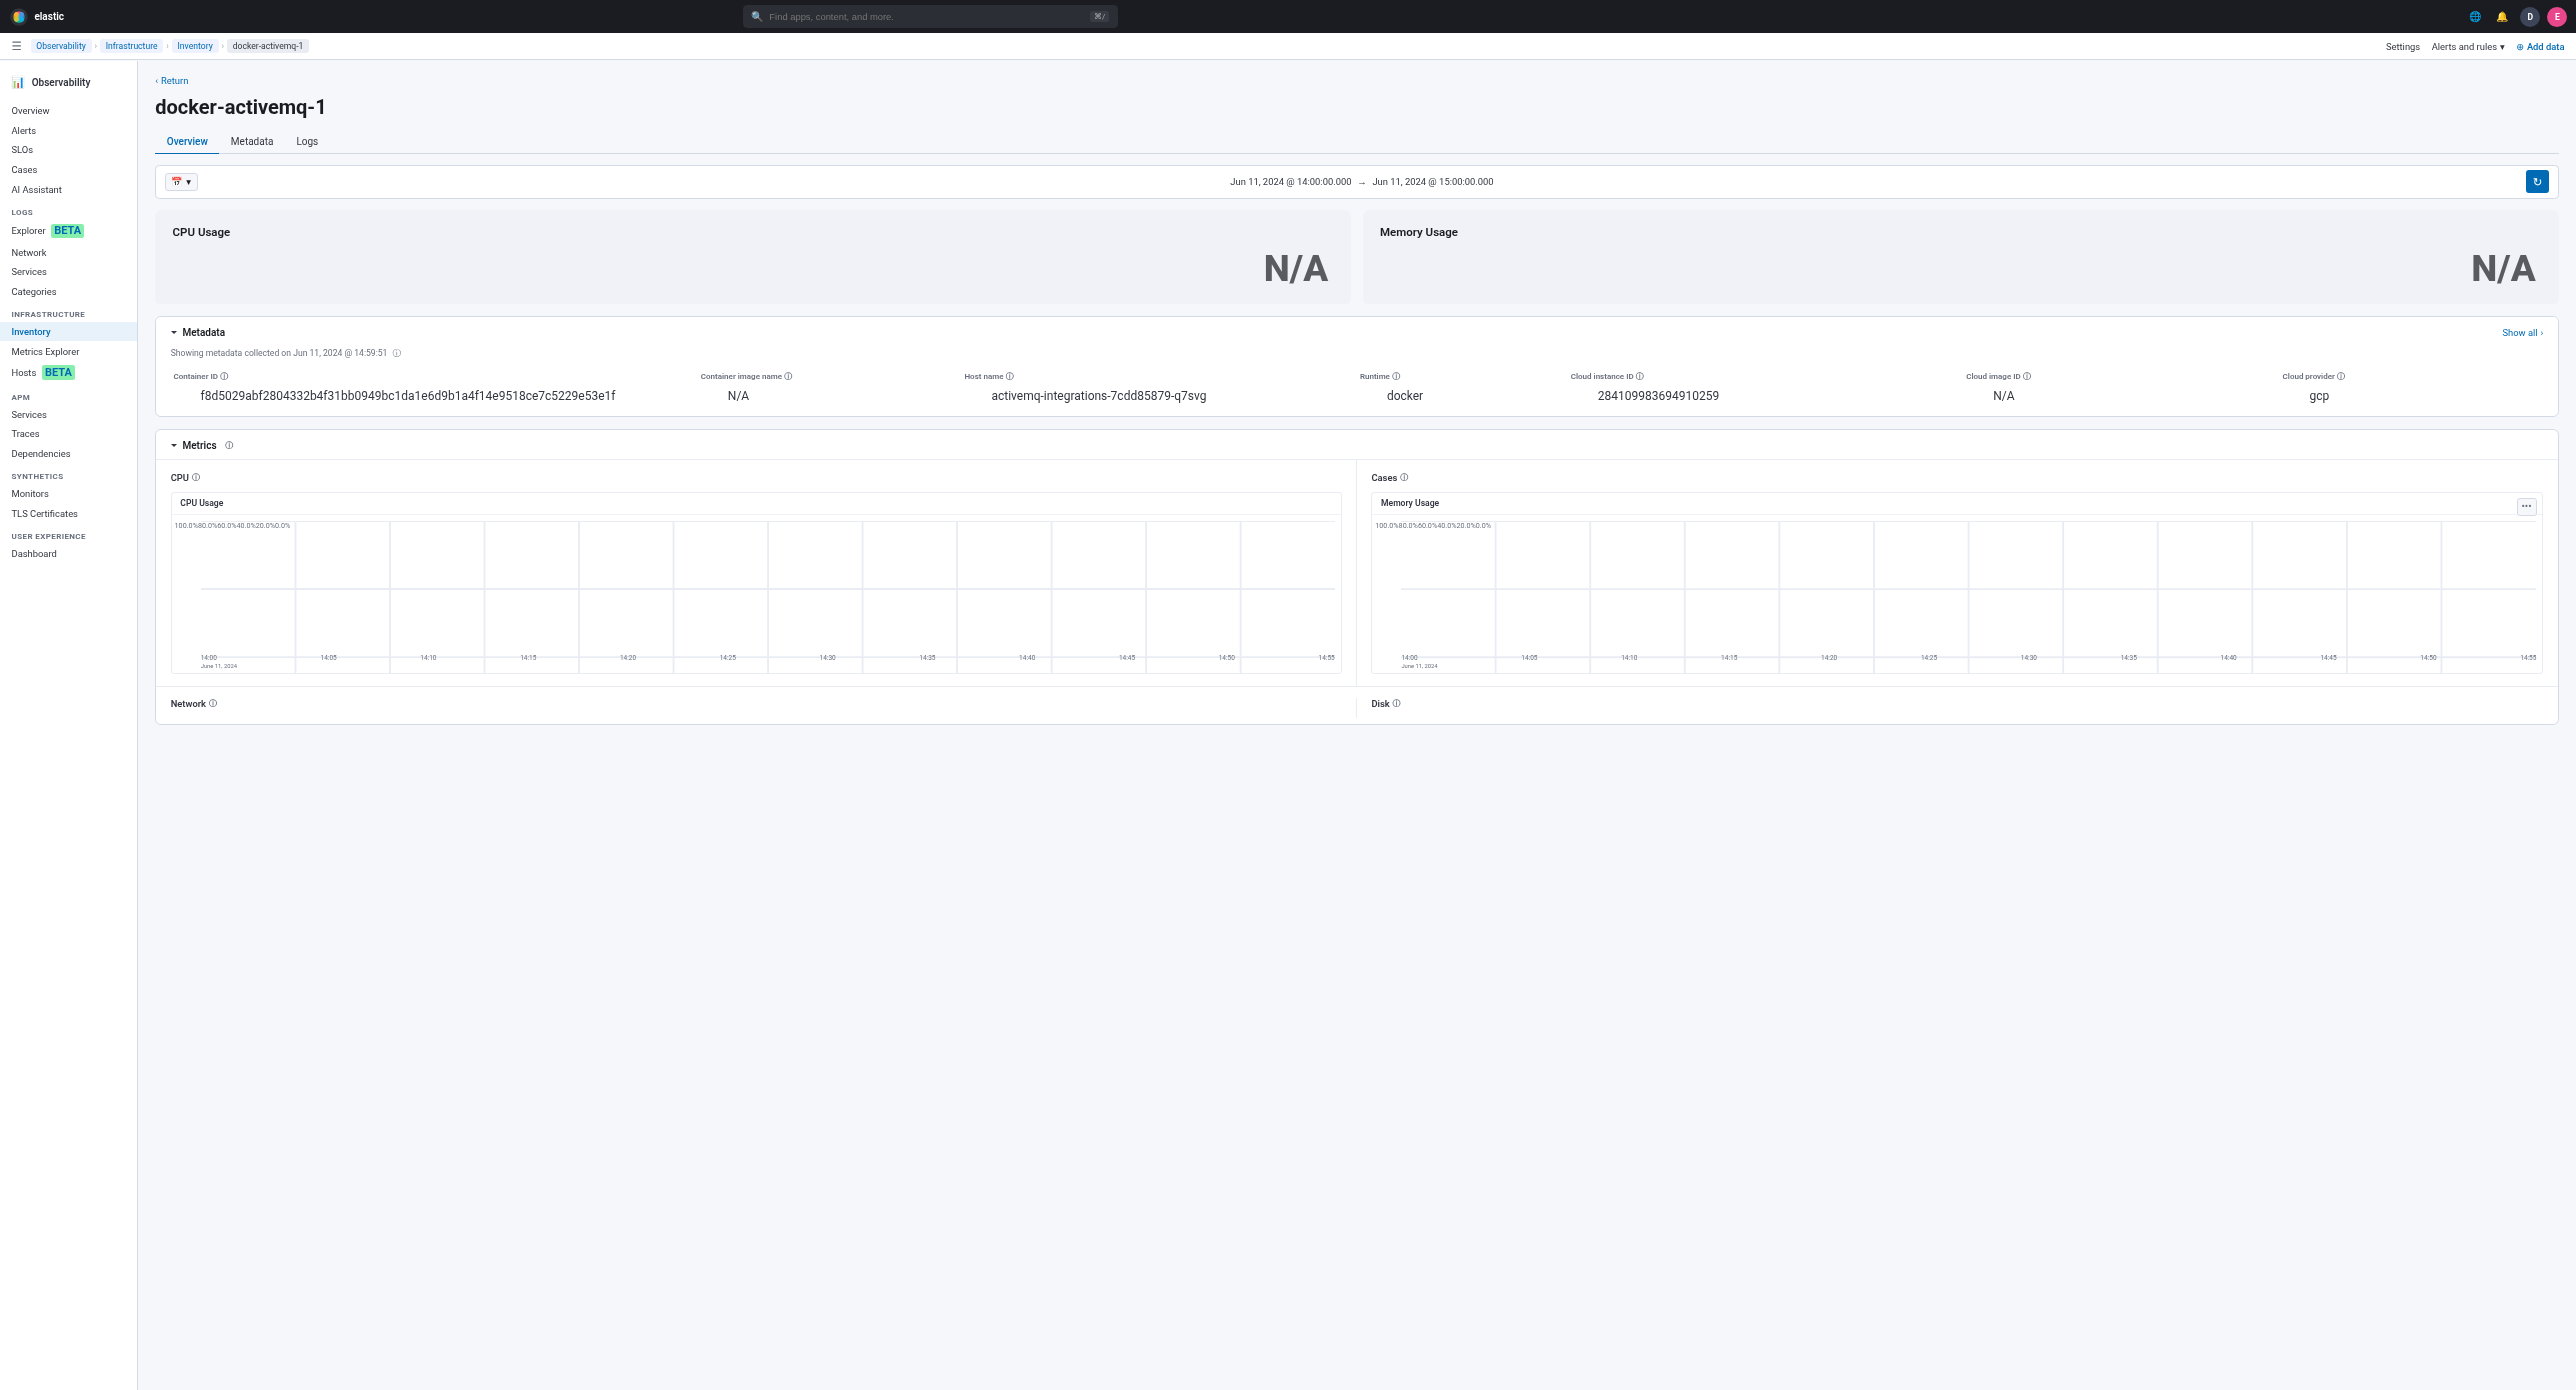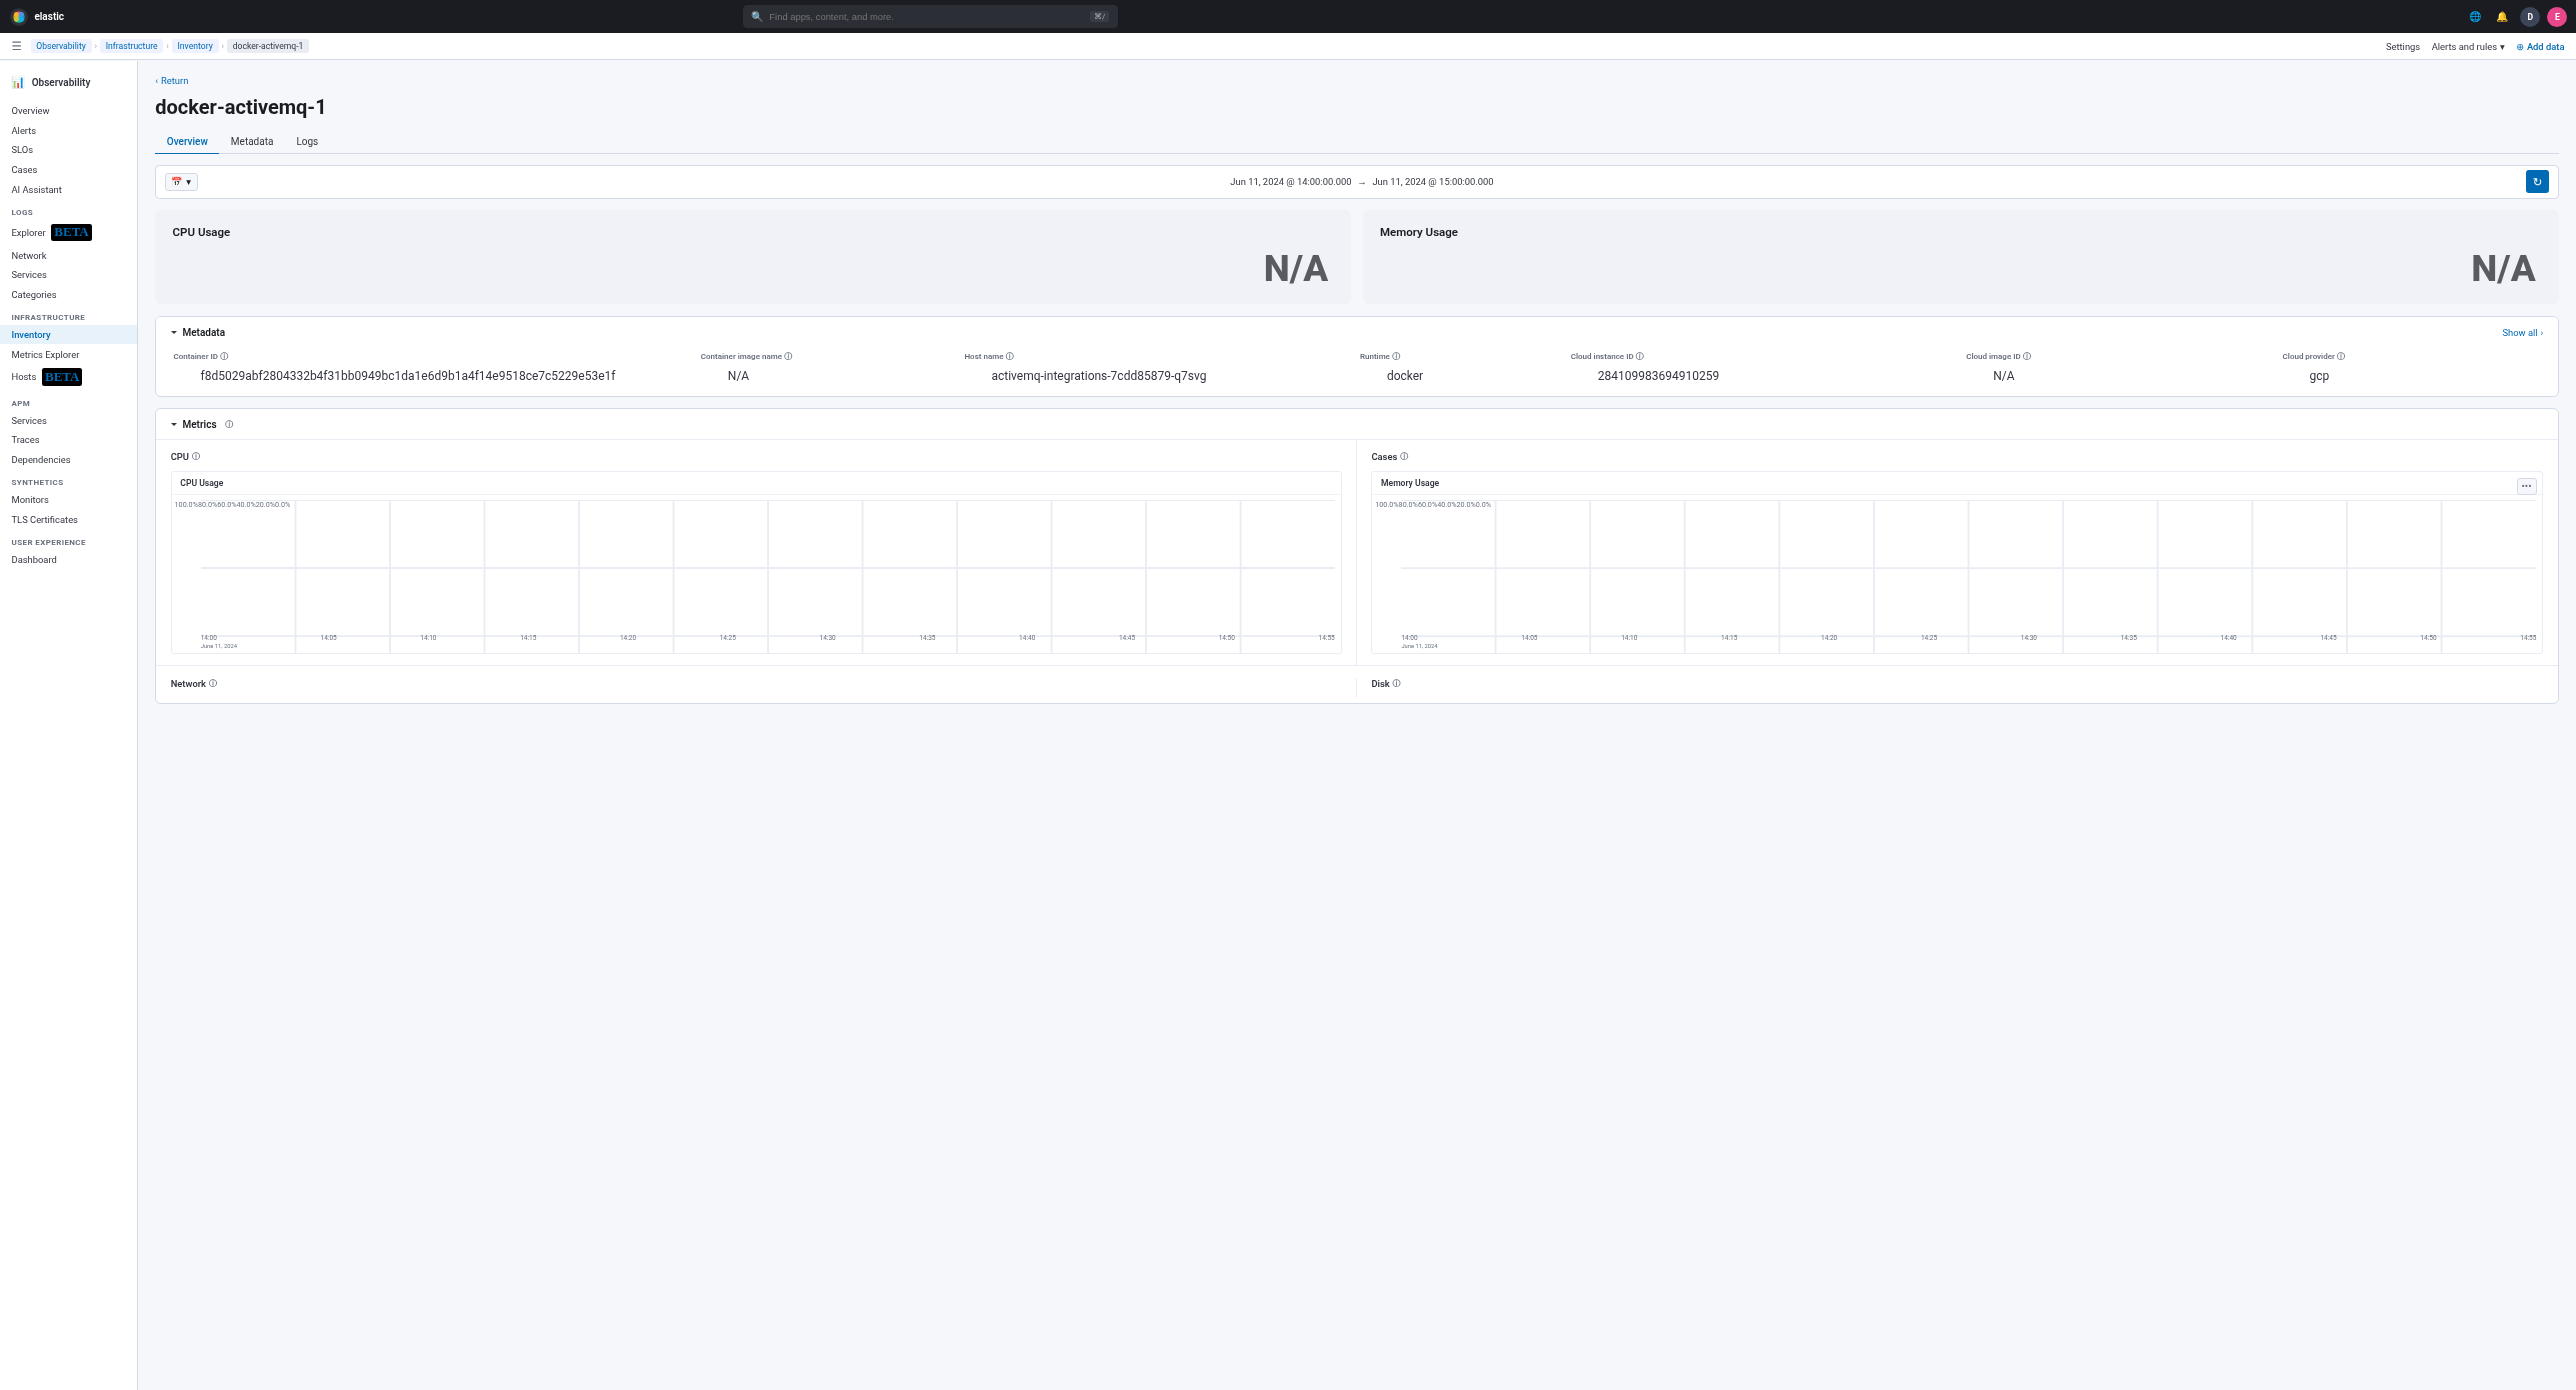--- a/index.html
+++ b/index.html
@@ -71,22 +71,22 @@
     .sidebar-section-title {
       padding: 5.8px 11.5px 2.9px; color: #69707d; font-size: 8px; font-weight: 700;
       text-transform: uppercase; letter-spacing: 0.05em;
     }
     .sidebar-item {
       display: flex; align-items: center; gap: 5.8px; padding: 4.3px 11.5px;
       color: #343741; cursor: pointer; font-size: 9.4px;
     }
     .sidebar-item.active { color: #006bb4; background: #e8f2fb; font-weight: 500; }
     .sidebar-badge {
-      background: #000000; color: #006bb4; border-radius: 2.2px;
-      font-size: 13px; font-weight: 700; padding: 0.7px 2.9px; text-transform: uppercase; font-family: Liberation Serif, serif;
+      background: #86efac; color: #006bb4; border-radius: 2.2px;
+      font-size: 11px; font-weight: 700; padding: 0.7px 2.9px; text-transform: uppercase;
     }
 
     
     .main {
       margin-left: 138px; margin-top: 61px; padding: 14.4px 17.3px; min-height: calc(100vh - 61px);
       background: #f5f7fa;
     }
     .return-link {
       display: flex; align-items: center; gap: 2.9px; color: #006bb4; font-size: 9.4px;
       cursor: pointer; margin-bottom: 8.6px;
@@ -382,20 +382,24 @@
   <div class="section-card">
     <div class="section-header">
       <div class="section-header-left">
         <span class="chevron chevron-down"></span>
         <span>Metadata</span>
       </div>
       <div class="show-all-link">
         <span>Show all</span>
         <span>›</span>
       </div>
+    </div>
+    <div class="section-meta-note">
+      <span>Showing metadata collected on Jun 11, 2024 @ 14:59:51</span>
+      <span style="margin-left:2.9px;cursor:pointer;color:#69707d;">ⓘ</span>
     </div>
     <div class="meta-grid">
       <div class="meta-col">
         <div class="meta-col-head">
           <span>Container ID</span>
           <span class="info-icon">ⓘ</span>
         </div>
         <div class="meta-col-val">f8d5029abf2804332b4f31bb0949bc1da1e6d9b1a4f14e9518ce7c5229e53e1f</div>
       </div>
       <div class="meta-col">

